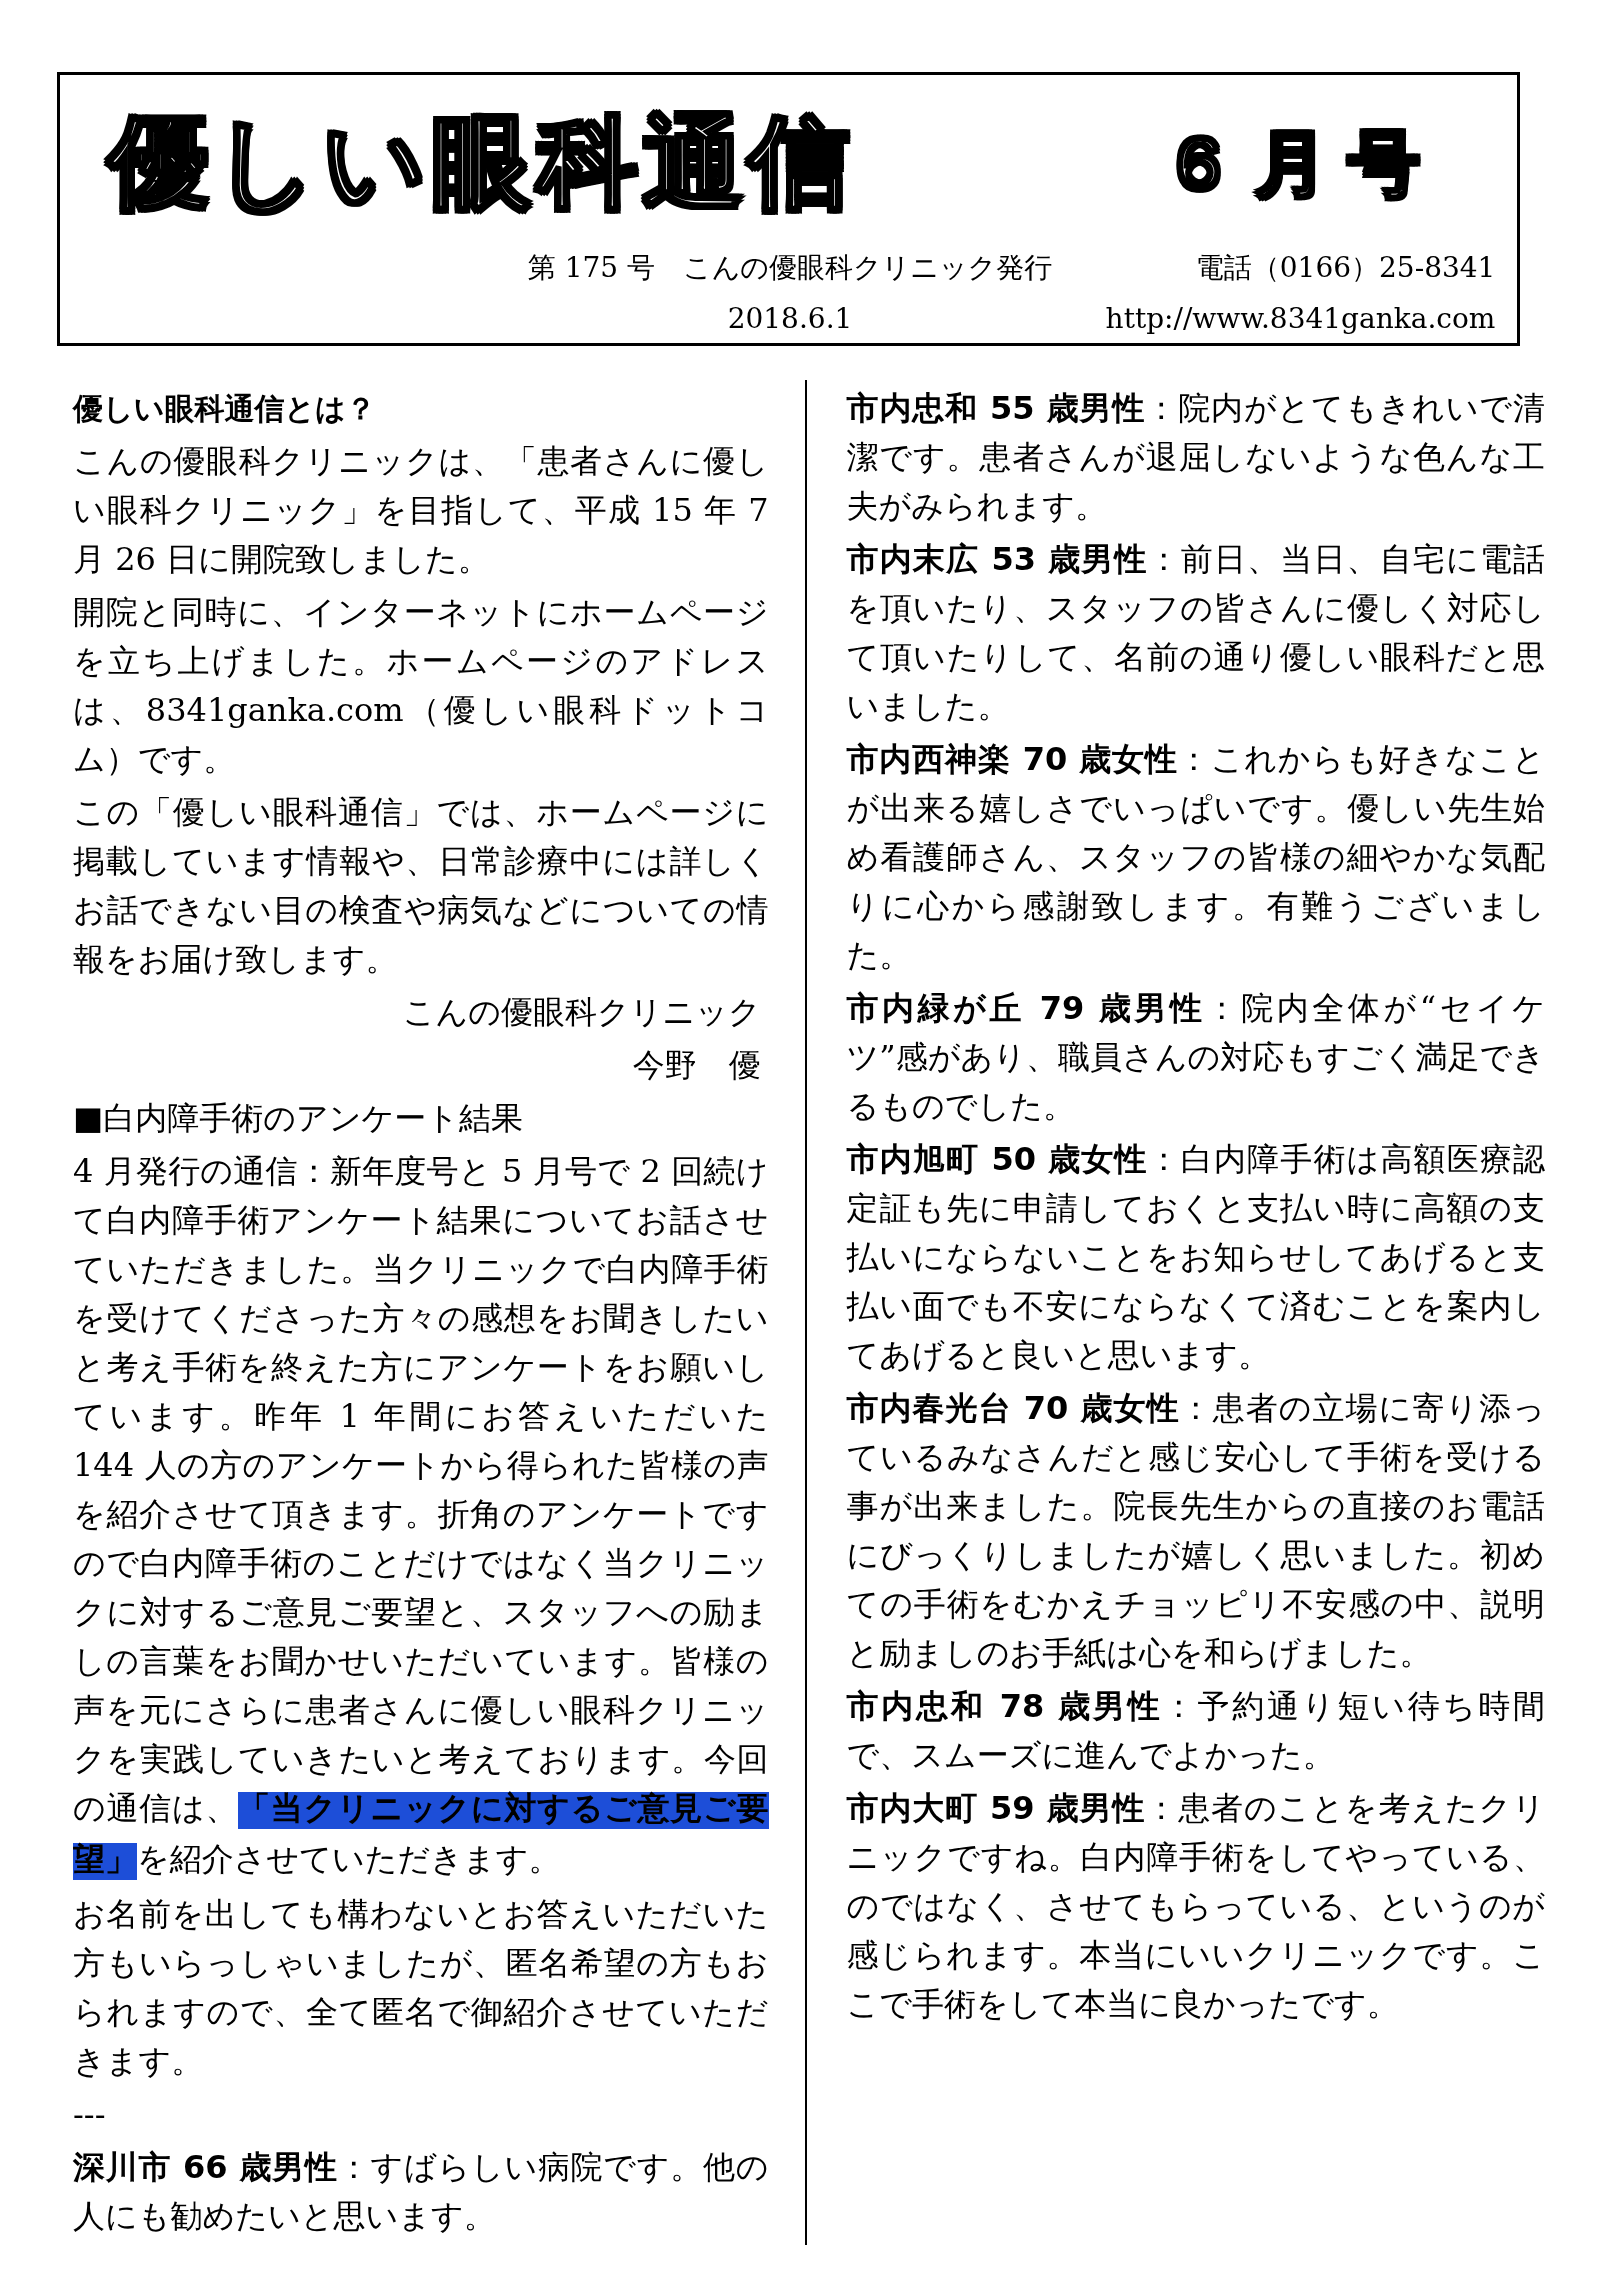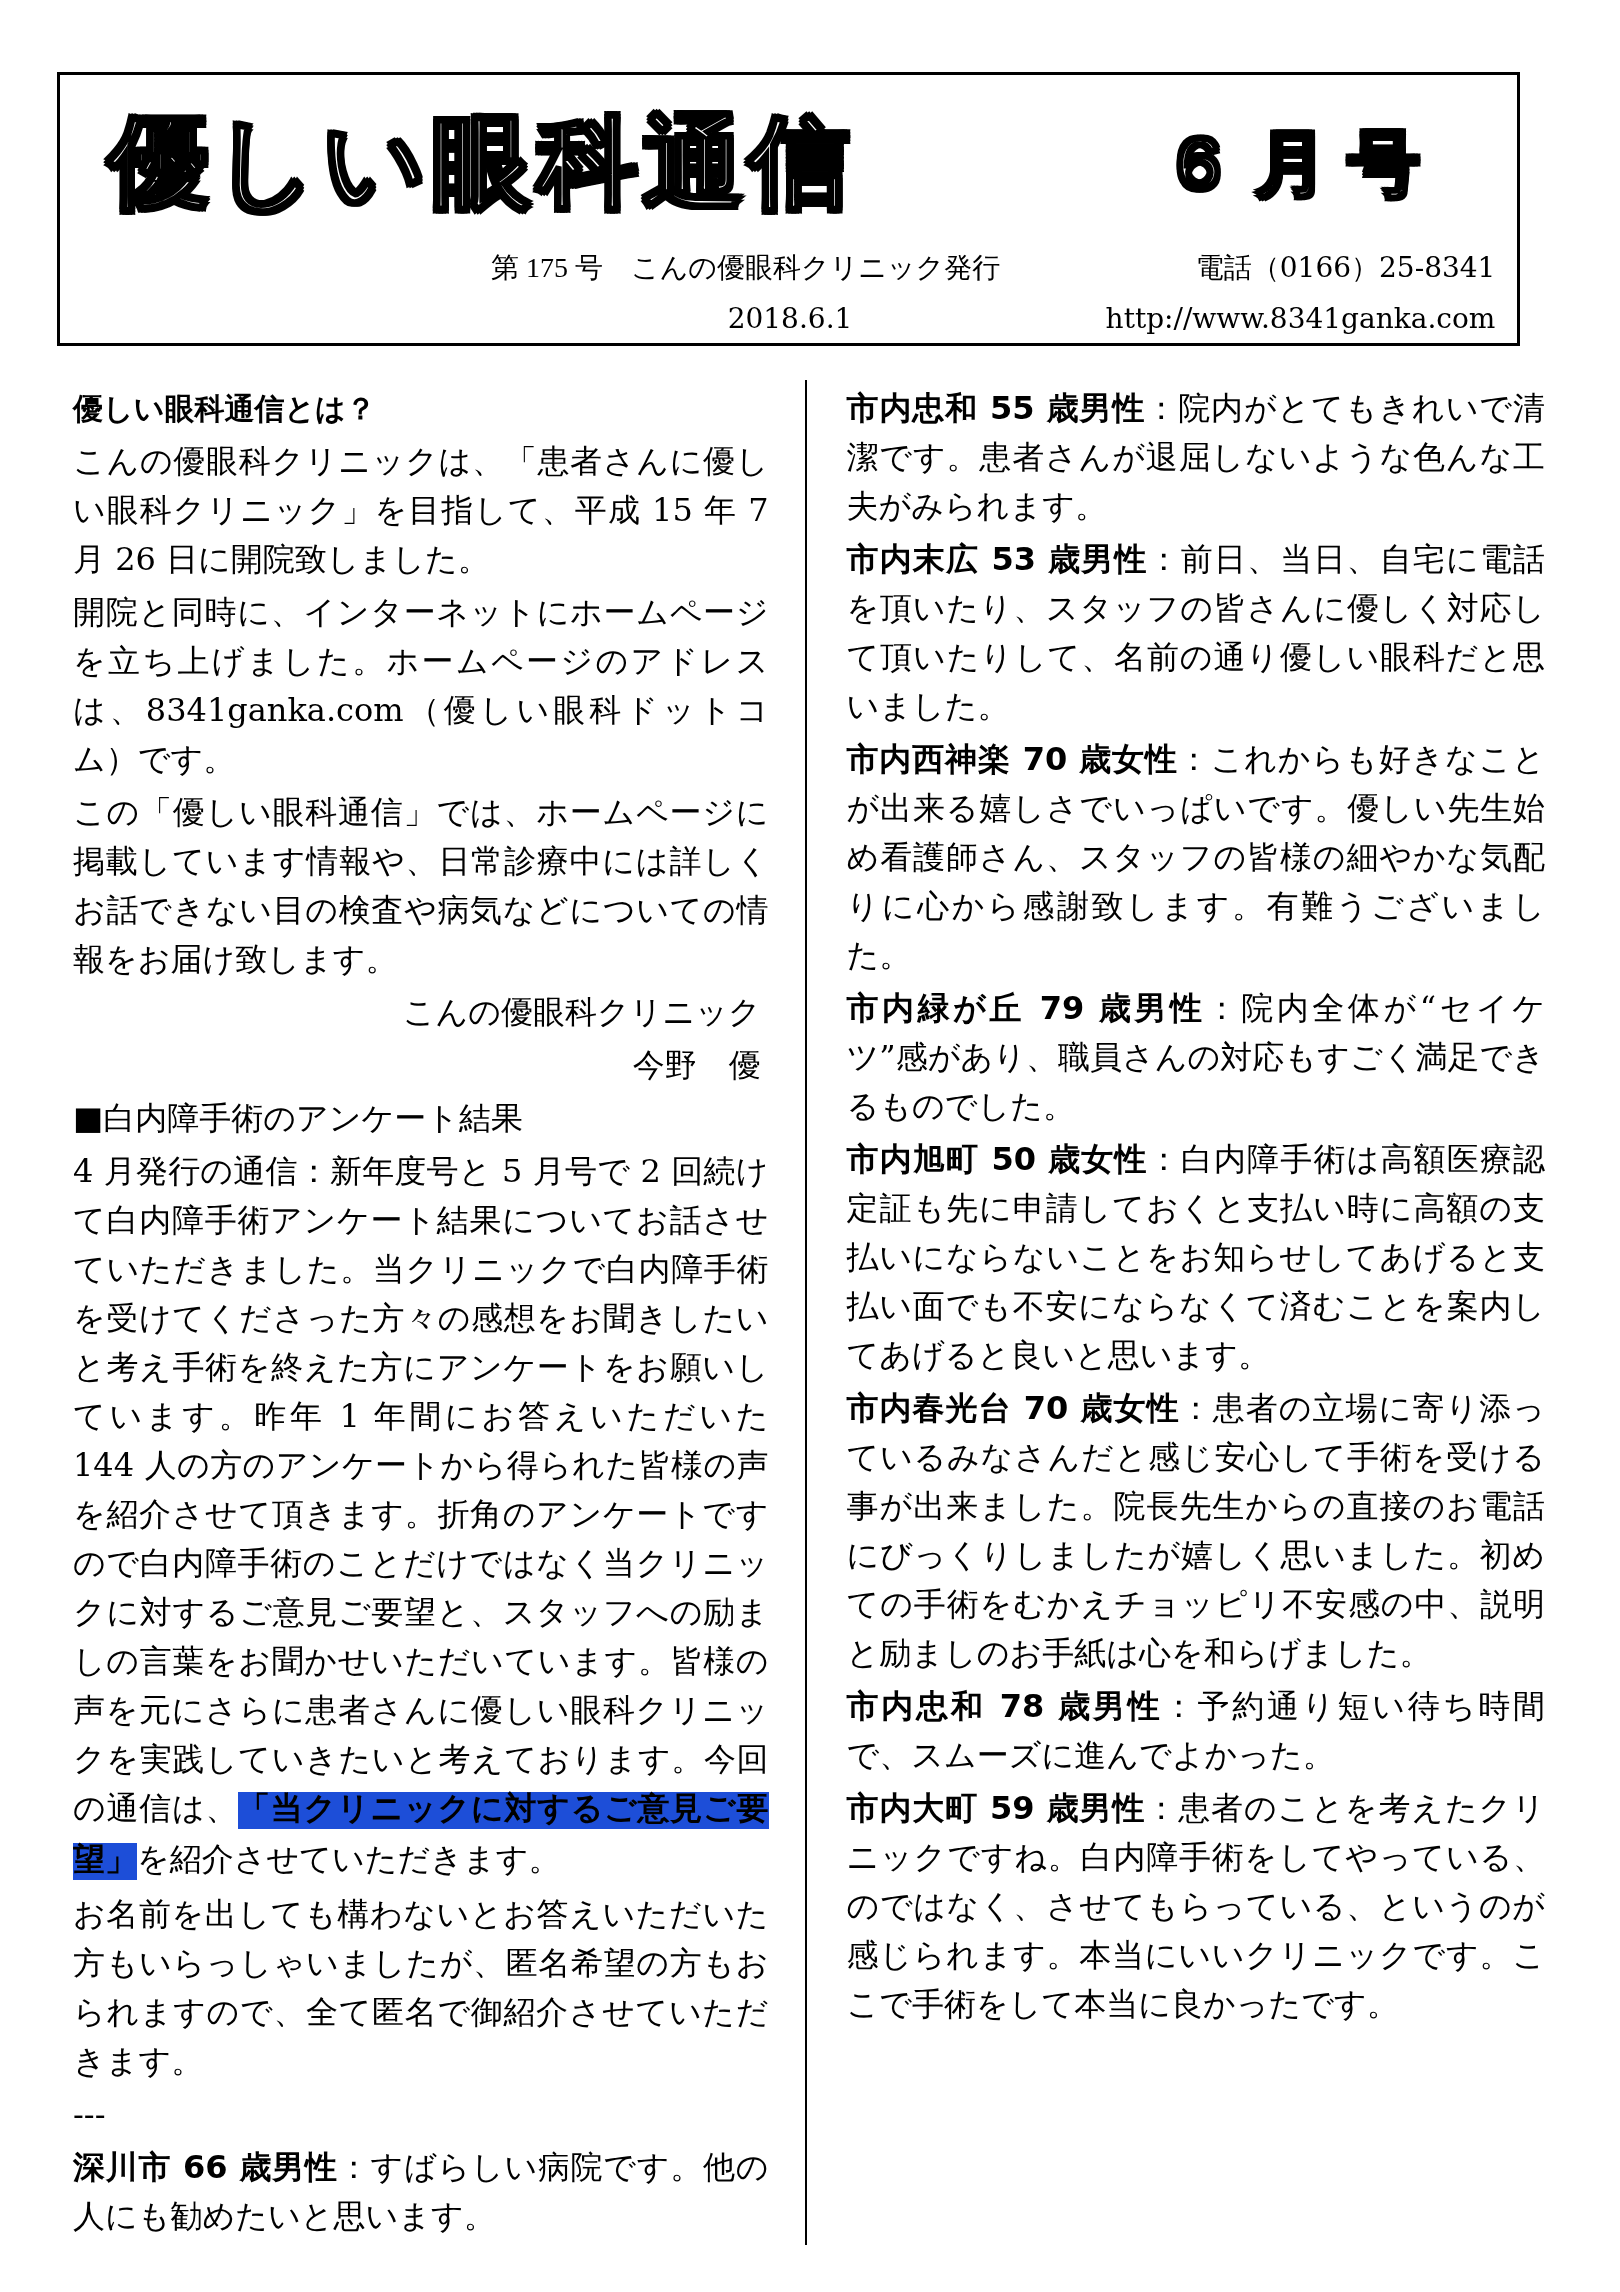--- a/index.html
+++ b/index.html
@@ -56,21 +56,21 @@
     line-height: 1;
     white-space: nowrap;
   }
   .info-row {
     display: grid;
     grid-template-columns: 431px 598px auto;
     padding-right: 21.6px;
     font-size: 28px;
     line-height: 51px;
   }
-  .info-mid   { text-align: left; font-family: Liberation Serif, serif; }
+  .info-mid   { text-align: center; }
   .info-mid-center { text-align: center; }
   .info-right { text-align: right; }
   
   .columns {
     position: absolute;
     left: 69px;
     top: 380px;
     width: 1480px;
     display: flex;
     font-size: 32px;

